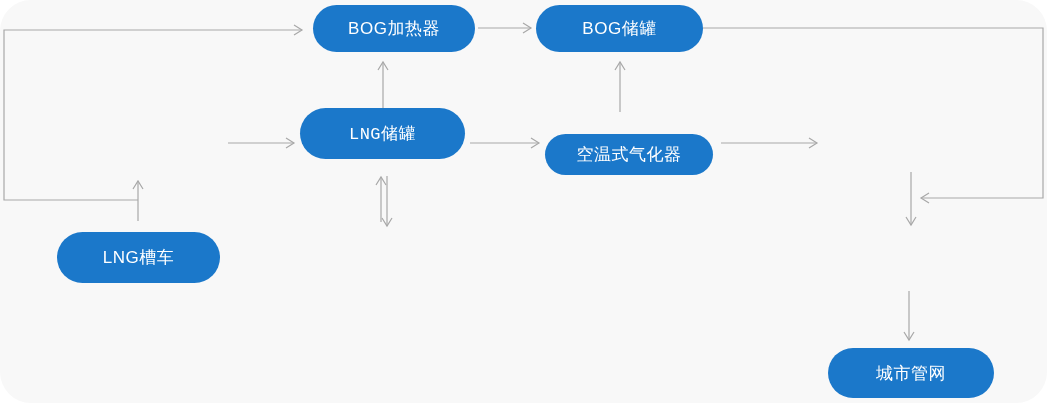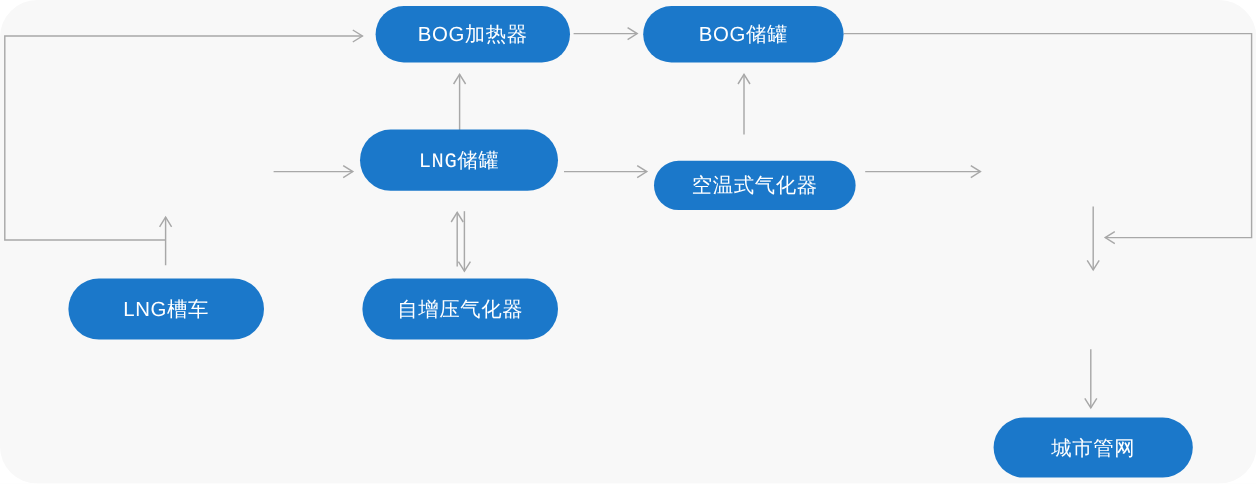--- a/index.html
+++ b/index.html
@@ -68,18 +68,17 @@
   <div class="node" style="left:536px; top:5px;  width:167px; height:47px;">BOG储罐</div>
 
 
   <div class="node" style="left:300px; top:108px; width:165px; height:51px;font-family:Liberation Mono, monospace;">LNG储罐</div>
 
   <div class="node" style="left:545px; top:134px; width:168px; height:41px;">空温式气化器</div>
 
 
   <div class="node" style="left:57px;  top:232px; width:163px; height:51px;">LNG槽车</div>
 
-  <div class="node" style="left:302px; top:232px; width:163px; height:51px;">自增压气化器</div>
 
 
   <div class="node" style="left:828px; top:348px; width:166px; height:50px;">城市管网</div>
 
 </div>
 
 </body></html>

